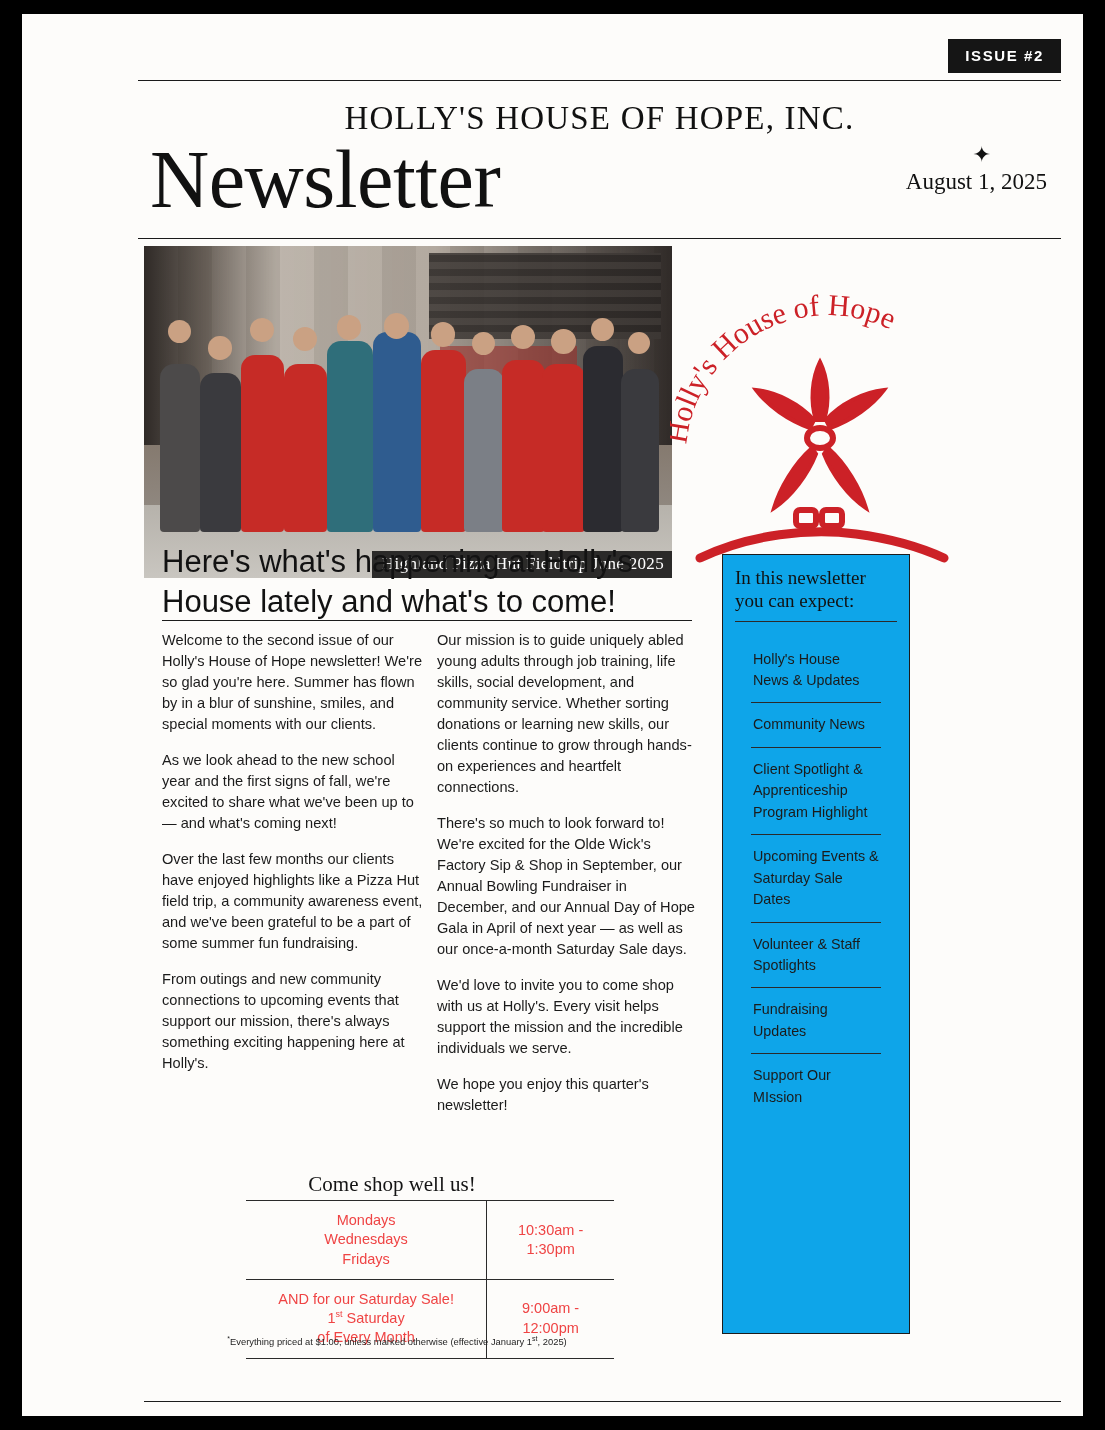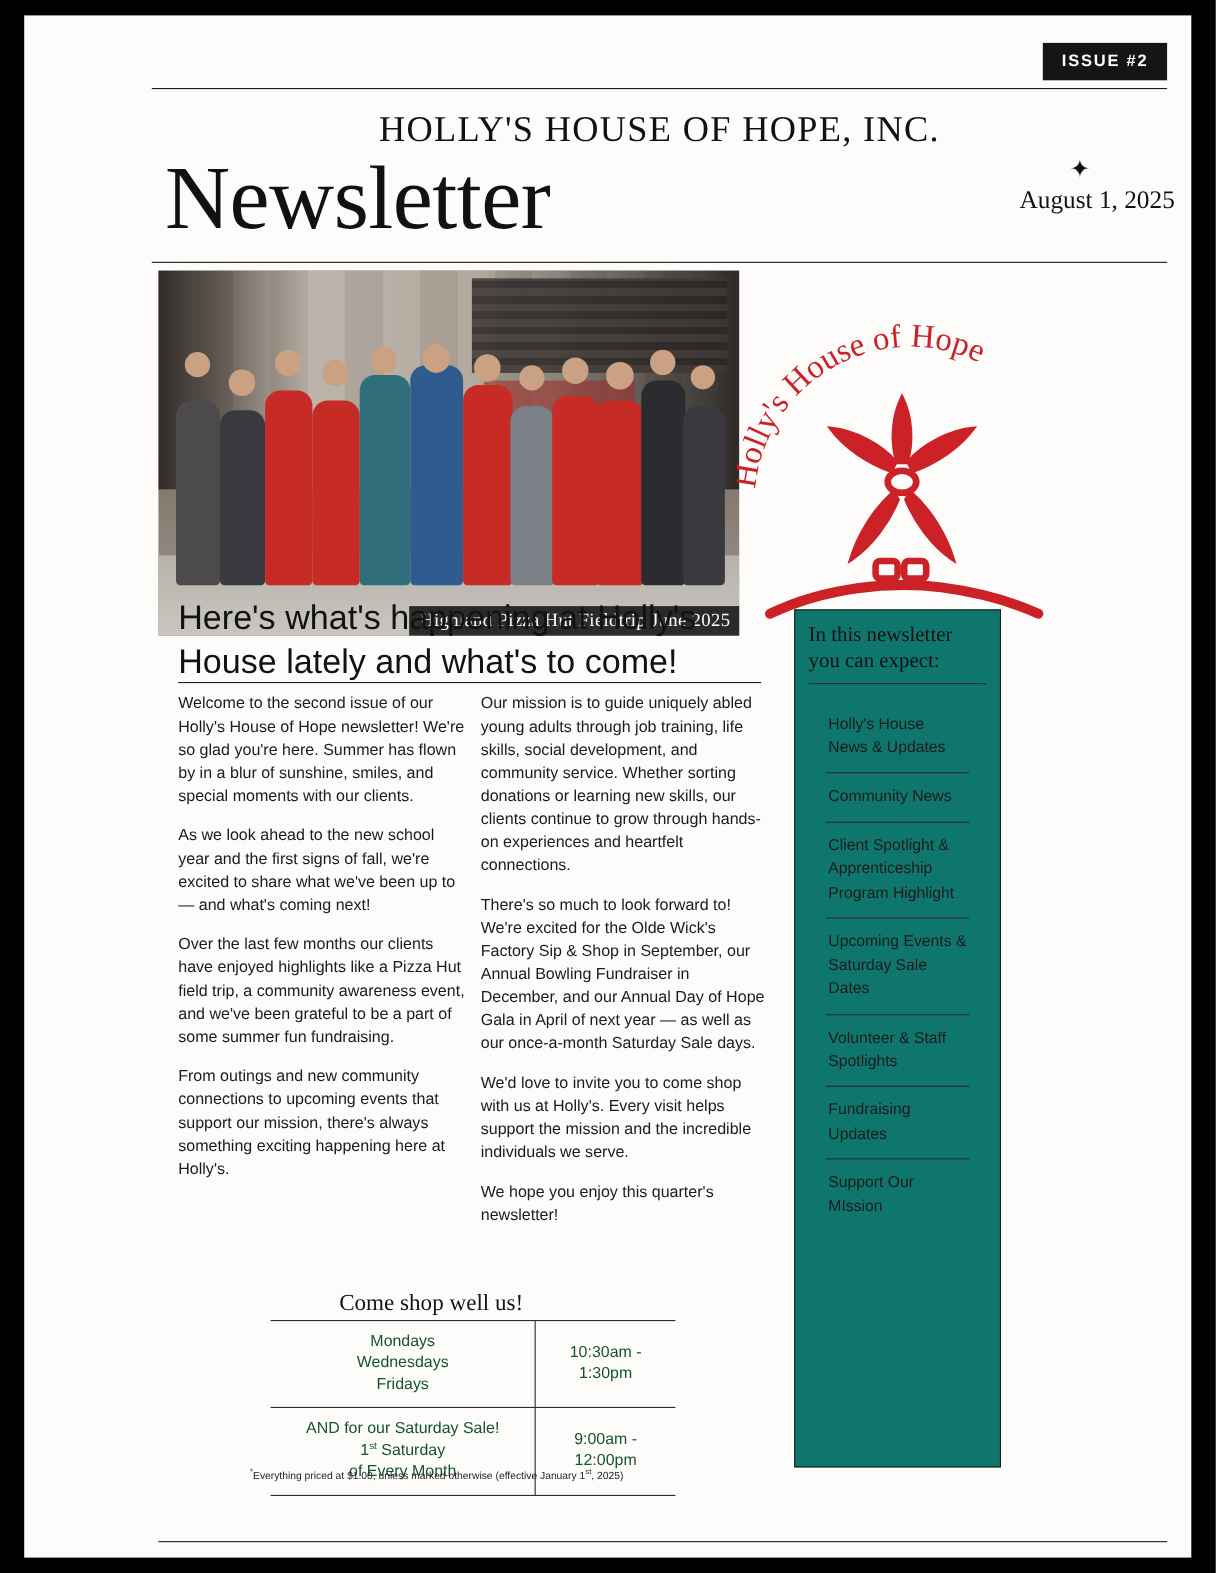--- a/index.html
+++ b/index.html
@@ -67,21 +67,21 @@
     left: 128px;
     top: 125px;
     font-family: "Liberation Serif", serif;
     font-size: 82px;
     line-height: 1;
     color: #111111;
     letter-spacing: -0.5px;
   }
   .issue-date {
     position: absolute;
-    right: 15px;
+    right: 36px;
     top: 155px;
     font-family: "Liberation Serif", serif;
     font-size: 23px;
     color: #111111;
   }
   .spark {
     position: absolute;
     right: 92px;
     top: 128px;
     font-size: 22px;
@@ -212,21 +212,21 @@
     font-size: 21px;
     color: #141414;
   }
   .shop-table {
     position: absolute;
     left: 224px;
     top: 1186px;
     width: 368px;
     border-collapse: collapse;
     font-size: 14.5px;
-    color: #14532d;
+    color: #ef4444;
   }
   .shop-table td {
     border-top: 1px solid #2a2a2a;
     border-bottom: 1px solid #2a2a2a;
     padding: 10px 6px;
     text-align: center;
     vertical-align: middle;
     line-height: 1.33;
   }
   .shop-table td.left { width: 246px; border-right: 1px solid #2a2a2a; }
@@ -252,21 +252,21 @@
   
   .sidebar {
     position: absolute;
     left: 700px;
     top: 540px;
     width: 188px;
     height: 780px;
     border: 1.4px solid #1c1c1c;
     box-sizing: border-box;
     padding: 10px 12px 10px 12px;
-    background: #0f766e;
+    background: #0ea5e9;
   }
   .sidebar h3 {
     margin: 2px 0 8px 0;
     font-family: "Liberation Serif", serif;
     font-size: 19px;
     font-weight: normal;
     line-height: 1.2;
     color: #111111;
   }
   .sidebar .divider { border-top: 1px solid #2a2a2a; margin: 0 0 0 0; }

